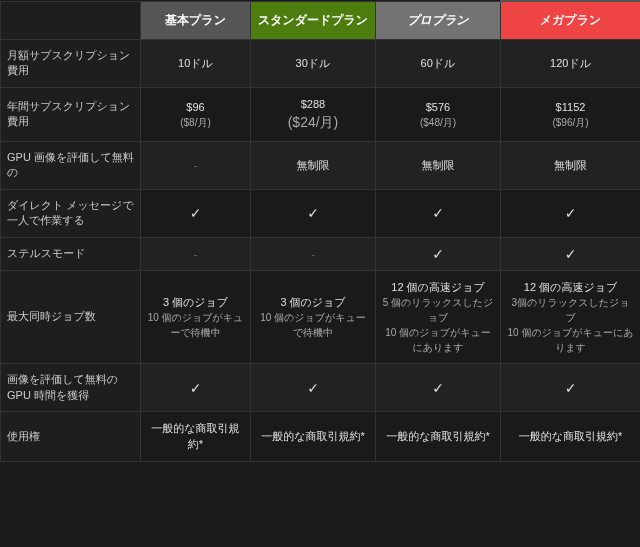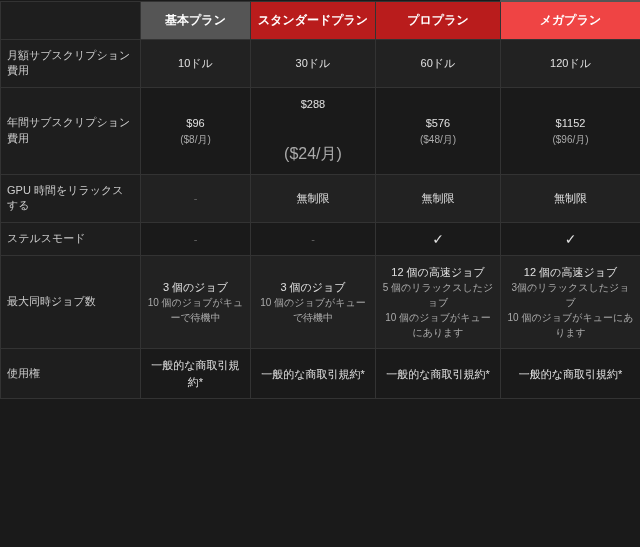--- a/index.html
+++ b/index.html
@@ -39,22 +39,22 @@
     col.col-mega    { width: 140px; }
 
     thead th {
       color: #fff;
       font-weight: bold;
       font-size: 12px;
       padding: 10px 6px;
       line-height: 1.4;
     }
     .th-basic  { background: #555; }
-    .th-std    { background: #b91c1c; }
-    .th-pro    { background: #b91c1c; }
+    .th-std    { background: #4d7c0f; }
+    .th-pro    { background: #737373; font-style: italic; }
     .th-mega   { background: #ef4444; border-top: 2px solid #555; }
 
     tbody tr:nth-child(odd)  td:not(:first-child) { background: #222; }
     tbody tr:nth-child(even) td:not(:first-child) { background: #1a1a1a; }
 
     .check { color: #e0e0e0; font-size: 14px; }
     .dash  { color: #666; }
 
     .cell-content { line-height: 1.5; }
   </style>
@@ -106,54 +106,61 @@
         <td>年間サブスクリプション費用</td>
         <td>
           <div class="cell-content">
             <span style="display: block;">$96</span>
             <span style="display: block; font-size: 10px; color: rgb(170, 170, 170);">($8/月)</span>
           </div>
         </td>
         <td>
           <div class="cell-content">
             <span style="display: block;">$288</span>
-            <span style="display: block; font-size: 16px; color: rgb(170, 170, 170); margin-top: 30px;">($24/月)</span>
+            <span style="display: block; font-size: 14px; color: rgb(170, 170, 170);">($24/月)</span>
           </div>
         </td>
         <td>
           <div class="cell-content">
             <span style="display: block;">$576</span>
             <span style="display: block; font-size: 10px; color: rgb(170, 170, 170);">($48/月)</span>
           </div>
         </td>
         <td>
           <div class="cell-content">
             <span style="display: block;">$1152</span>
             <span style="display: block; font-size: 10px; color: rgb(170, 170, 170);">($96/月)</span>
           </div>
         </td>
       </tr>
       <tr>
-        <td>GPU 時間をリラックスする</td>
+        <td>GPU 画像を評価して無料の</td>
         <td><span class="dash">-</span></td>
         <td>
           <div class="cell-content">
             <span style="display: block;">無制限</span>
           </div>
         </td>
         <td>
           <div class="cell-content">
             <span style="display: block;">無制限</span>
           </div>
         </td>
         <td>
           <div class="cell-content">
             <span style="display: block;">無制限</span>
           </div>
         </td>
+      </tr>
+      <tr>
+        <td>ダイレクト メッセージで一人で作業する</td>
+        <td><span class="check">✓</span></td>
+        <td><span class="check">✓</span></td>
+        <td><span class="check">✓</span></td>
+        <td><span class="check">✓</span></td>
       </tr>
       <tr>
         <td>ステルスモード</td>
         <td><span class="dash">-</span></td>
         <td><span class="dash">-</span></td>
         <td><span class="check">✓</span></td>
         <td><span class="check">✓</span></td>
       </tr>
       <tr>
         <td>最大同時ジョブ数</td>
@@ -178,20 +185,27 @@
         </td>
         <td>
           <div class="cell-content">
             <span style="display: block;">12 個の高速ジョブ</span>
             <span style="display: block; font-size: 10px; color: rgb(170, 170, 170);">3個のリラックスしたジョブ</span>
             <span style="display: block; font-size: 10px; color: rgb(170, 170, 170);">10 個のジョブがキューにあります</span>
           </div>
         </td>
       </tr>
       <tr>
+        <td>画像を評価して無料の GPU 時間を獲得</td>
+        <td><span class="check">✓</span></td>
+        <td><span class="check">✓</span></td>
+        <td><span class="check">✓</span></td>
+        <td><span class="check">✓</span></td>
+      </tr>
+      <tr>
         <td>使用権</td>
         <td>
           <div class="cell-content">
             <span style="display: block;">一般的な商取引規約*</span>
           </div>
         </td>
         <td>
           <div class="cell-content">
             <span style="display: block;">一般的な商取引規約*</span>
           </div>

